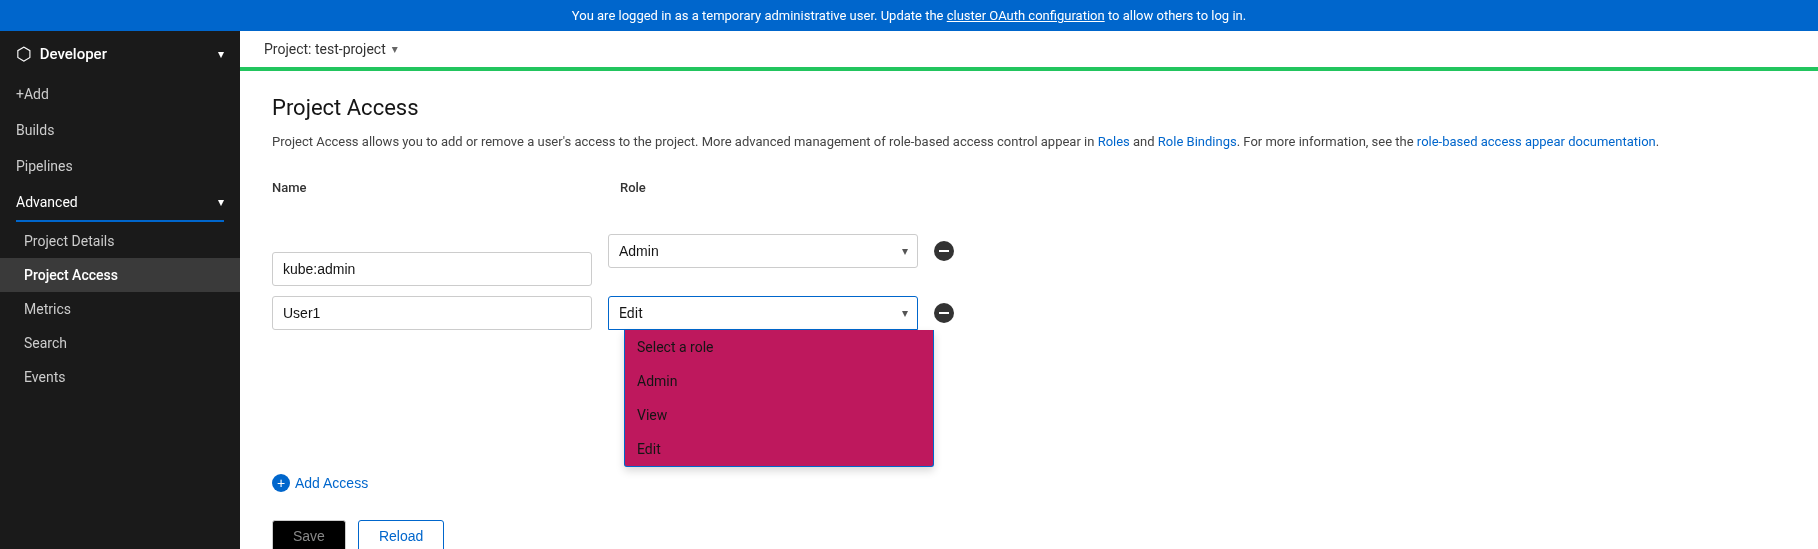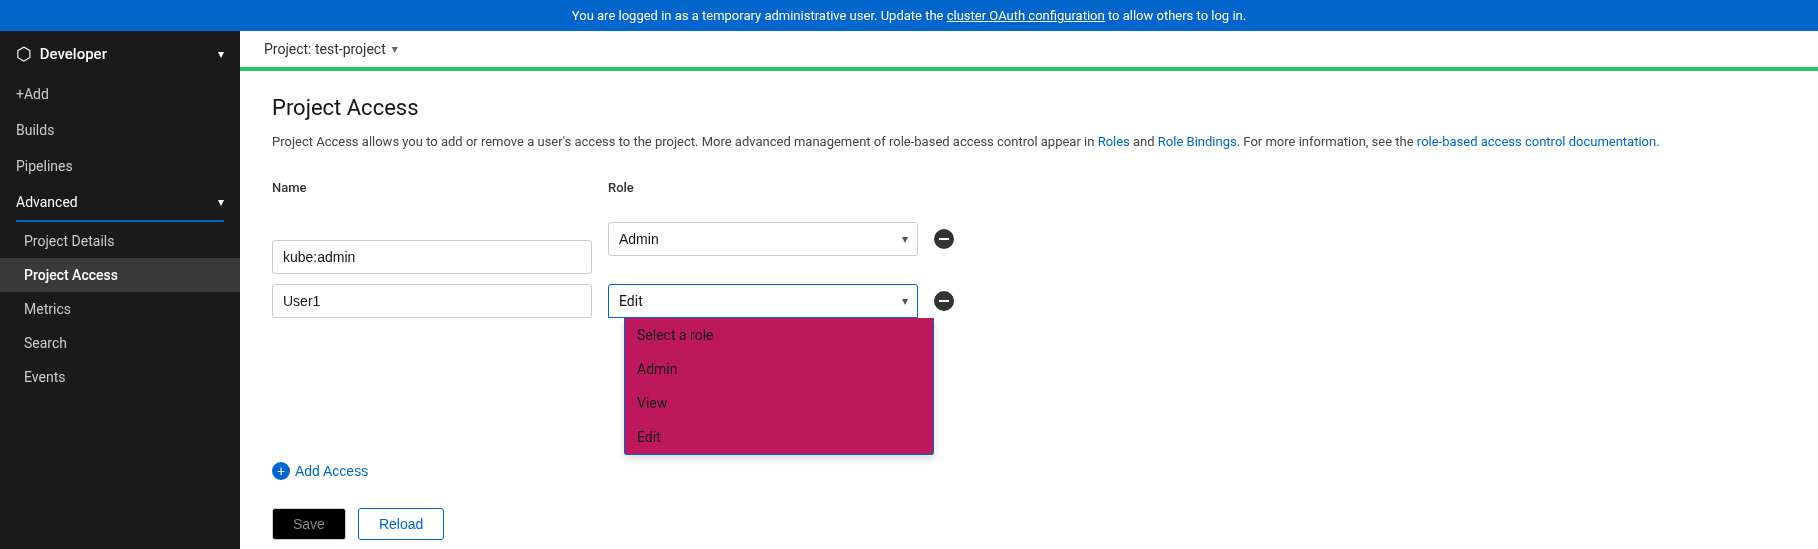--- a/index.html
+++ b/index.html
@@ -123,22 +123,22 @@
     }
     .page-description a { color: #0066cc; text-decoration: none; }
 
     .access-table {
       width: 100%;
       max-width: 960px;
     }
 
     .table-header {
       display: flex;
-      gap: 16px;
-      margin-bottom: 10px;
+      gap: 28px;
+      margin-bottom: 22px;
     }
     .table-header .col-name {
       width: 320px;
       font-size: 13px;
       font-weight: 500;
       color: #333;
     }
     .table-header .col-role {
       width: 310px;
       font-size: 13px;
@@ -339,21 +339,21 @@
 
   <div class="main-content">
     <div class="project-bar">
       <span>Project: test-project</span>
       <span class="chevron-icon">▾</span>
     </div>
 
     <div class="content-area">
       <h1 class="page-title">Project Access</h1>
       <p class="page-description">
-        <span>Project Access allows you to add or remove a user's access to the project. More advanced management of role-based access control appear in </span><a href="#">Roles</a><span> and </span><a href="#">Role Bindings</a><span>. For more information, see the </span><a href="#">role-based access control documentation</a><span>.</span>
+        <span>Project Access allows you to add or remove a user's access to the project. More advanced management of role-based access control appear in </span><a href="#">Roles</a><span> and </span><a href="#">Role Bindings</a><span>. For more information, see the </span><a href="#">role-based access appear documentation</a><span>.</span>
       </p>
 
       <div class="access-table">
 
         <div class="table-header">
           <div class="col-name">Name</div>
           <div class="col-role">Role</div>
         </div>
 
         <div class="table-row">

